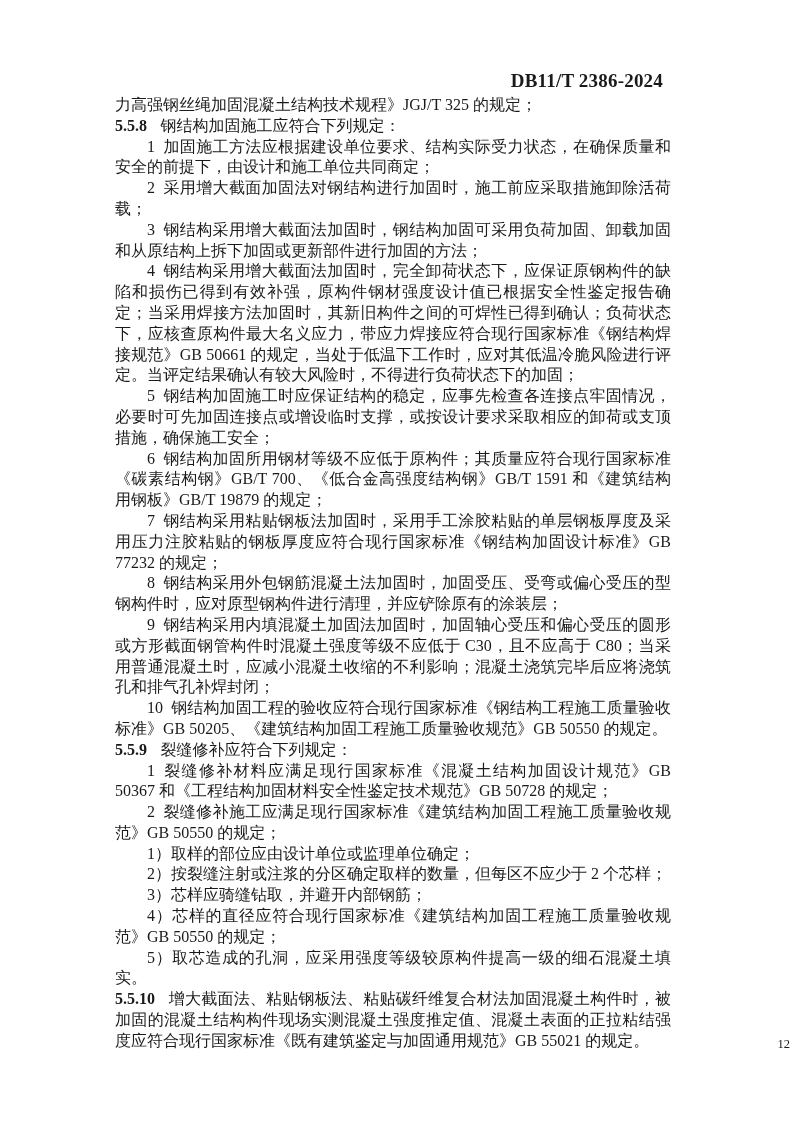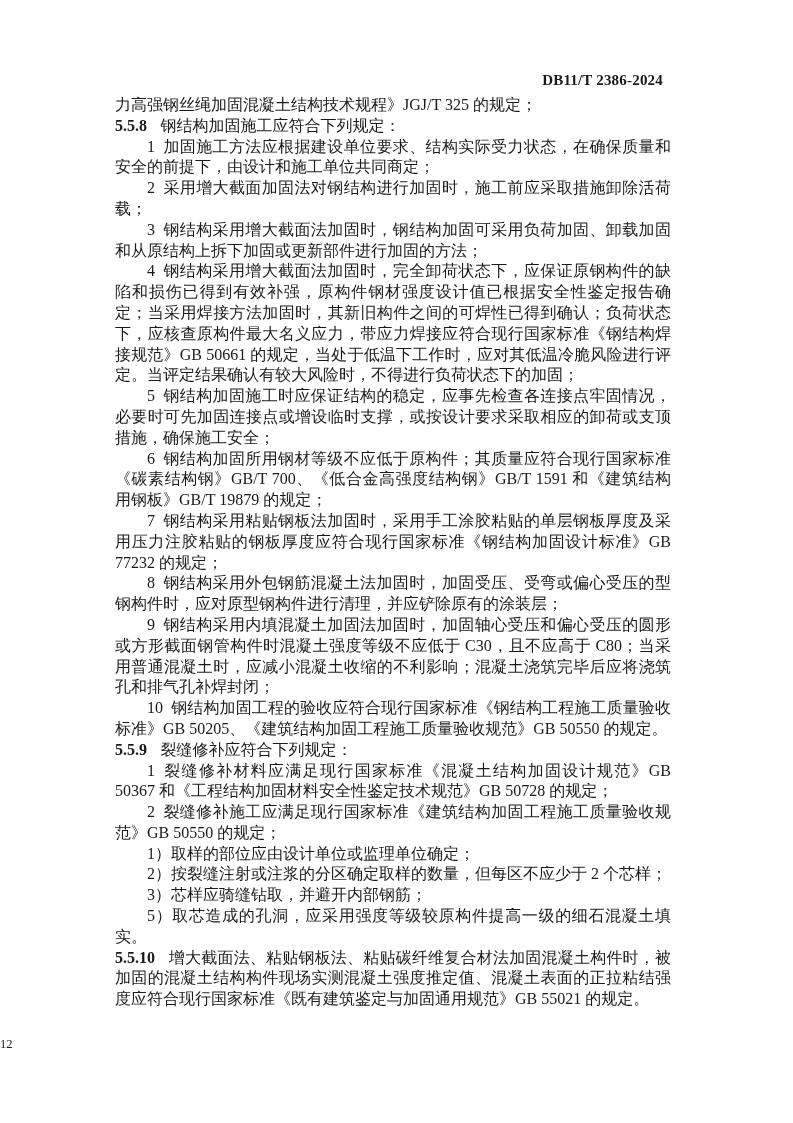--- a/index.html
+++ b/index.html
@@ -13,21 +13,21 @@
     color: #1a1a1a;
     overflow: hidden;
   }
   .doc-header {
     position: absolute;
     top: 73px;
     left: 115px;
     width: 548px;
     text-align: right;
     font-weight: bold;
-    font-size: 15px;
+    font-size: 19px;
     line-height: 15px;
     letter-spacing: 0.2px;
   }
   .doc-body {
     position: absolute;
     top: 95px;
     left: 115px;
     width: 556px;
     font-size: 16px;
     line-height: 20.8px;
@@ -38,21 +38,21 @@
   }
   .para.item, .para.subitem { text-indent: 2em; }
   .para.continuation, .para.heading { text-indent: 0; }
   .para .item-label { margin-right: 0.5em; }
   .para .heading-label { font-weight: bold; margin-right: 0.85em; }
   .doc-footer {
     position: absolute;
     top: 1037px;
     left: 0;
     width: 790px;
-    text-align: left;
+    text-align: right;
     font-size: 12.5px;
     line-height: 15px;
   }
 </style>
 </head>
 <body>
 
 <div class="page">
   <div class="doc-header">
     <span>DB11/T 2386-2024</span>
@@ -70,20 +70,21 @@
       <p class="para item"><span class="item-label">7</span><span>钢结构采用粘贴钢板法加固时，采用手工涂胶粘贴的单层钢板厚度及采用压力注胶粘贴的钢板厚度应符合现行国家标准《钢结构加固设计标准》GB 77232 的规定；</span></p>
       <p class="para item"><span class="item-label">8</span><span>钢结构采用外包钢筋混凝土法加固时，加固受压、受弯或偏心受压的型钢构件时，应对原型钢构件进行清理，并应铲除原有的涂装层；</span></p>
       <p class="para item"><span class="item-label">9</span><span>钢结构采用内填混凝土加固法加固时，加固轴心受压和偏心受压的圆形或方形截面钢管构件时混凝土强度等级不应低于 C30，且不应高于 C80；当采用普通混凝土时，应减小混凝土收缩的不利影响；混凝土浇筑完毕后应将浇筑孔和排气孔补焊封闭；</span></p>
       <p class="para item"><span class="item-label">10</span><span>钢结构加固工程的验收应符合现行国家标准《钢结构工程施工质量验收标准》GB 50205、《建筑结构加固工程施工质量验收规范》GB 50550 的规定。</span></p>
       <p class="para heading"><span class="heading-label">5.5.9</span><span>裂缝修补应符合下列规定：</span></p>
       <p class="para item"><span class="item-label">1</span><span>裂缝修补材料应满足现行国家标准《混凝土结构加固设计规范》GB 50367 和《工程结构加固材料安全性鉴定技术规范》GB 50728 的规定；</span></p>
       <p class="para item"><span class="item-label">2</span><span>裂缝修补施工应满足现行国家标准《建筑结构加固工程施工质量验收规范》GB 50550 的规定；</span></p>
       <p class="para subitem"><span>1）取样的部位应由设计单位或监理单位确定；</span></p>
       <p class="para subitem"><span>2）按裂缝注射或注浆的分区确定取样的数量，但每区不应少于 2 个芯样；</span></p>
       <p class="para subitem"><span>3）芯样应骑缝钻取，并避开内部钢筋；</span></p>
+      <p class="para subitem"><span>4）芯样的直径应符合现行国家标准《建筑结构加固工程施工质量验收规范》GB 50550 的规定；</span></p>
       <p class="para subitem"><span>5）取芯造成的孔洞，应采用强度等级较原构件提高一级的细石混凝土填实。</span></p>
       <p class="para heading"><span class="heading-label">5.5.10</span><span>增大截面法、粘贴钢板法、粘贴碳纤维复合材法加固混凝土构件时，被加固的混凝土结构构件现场实测混凝土强度推定值、混凝土表面的正拉粘结强度应符合现行国家标准《既有建筑鉴定与加固通用规范》GB 55021 的规定。</span></p>
     </div>
 
   <div class="doc-footer">
     <span>12</span>
   </div>
 </div>
 
 </body></html>

